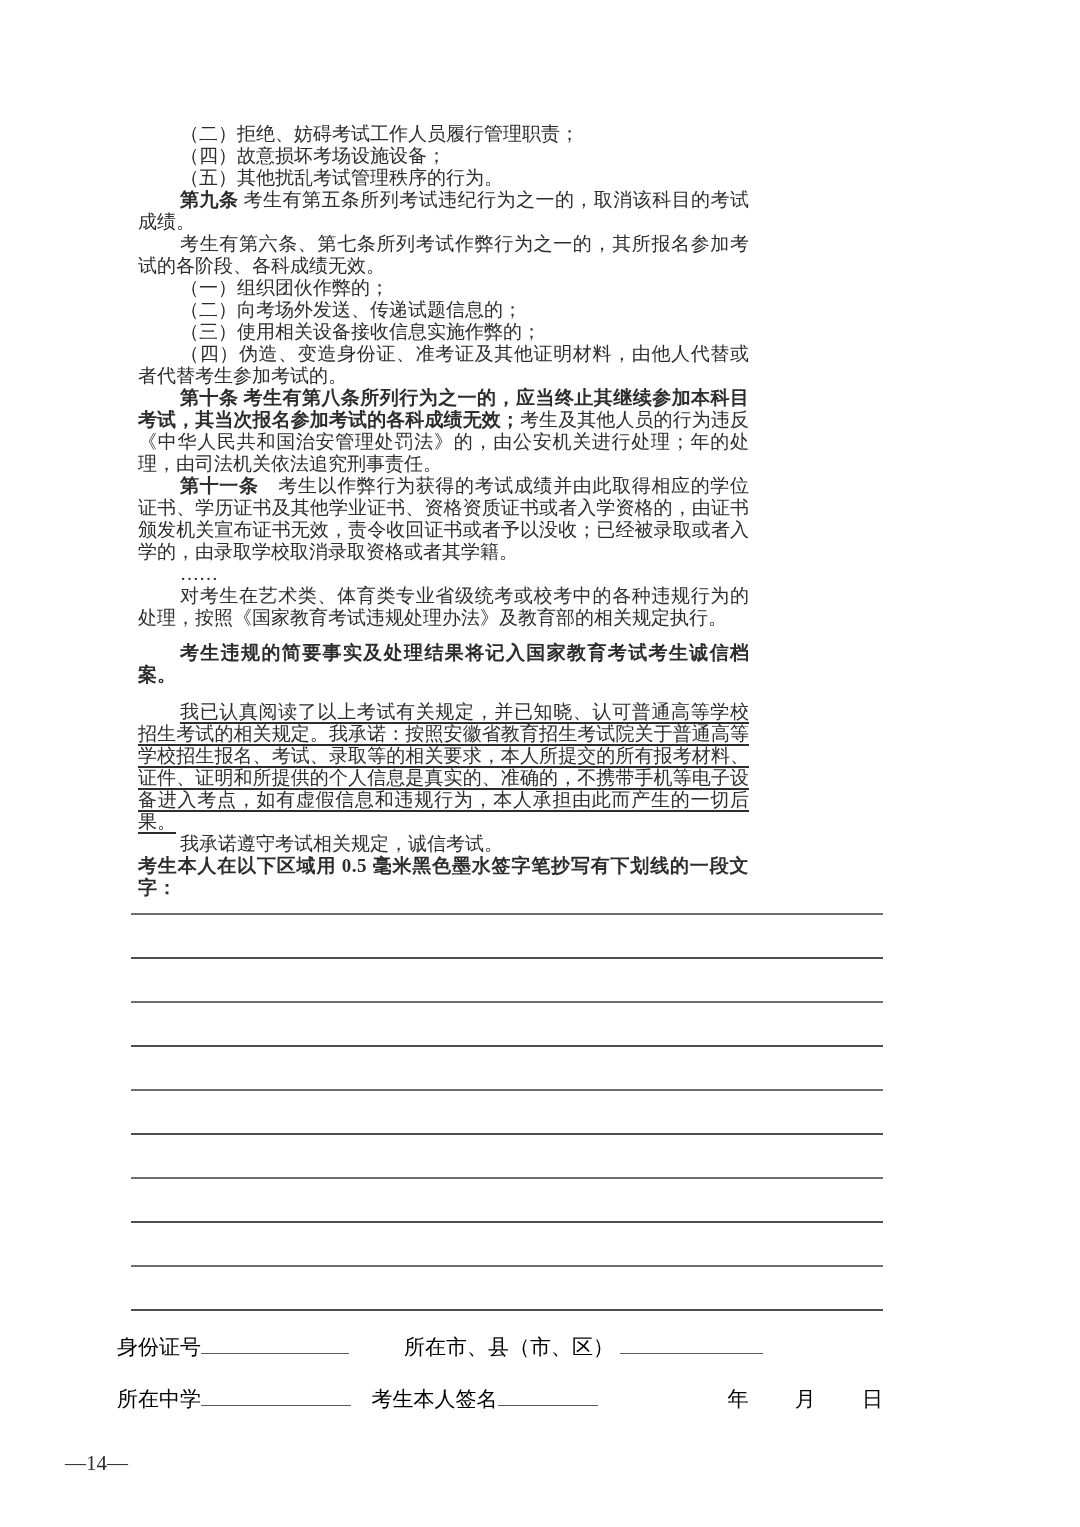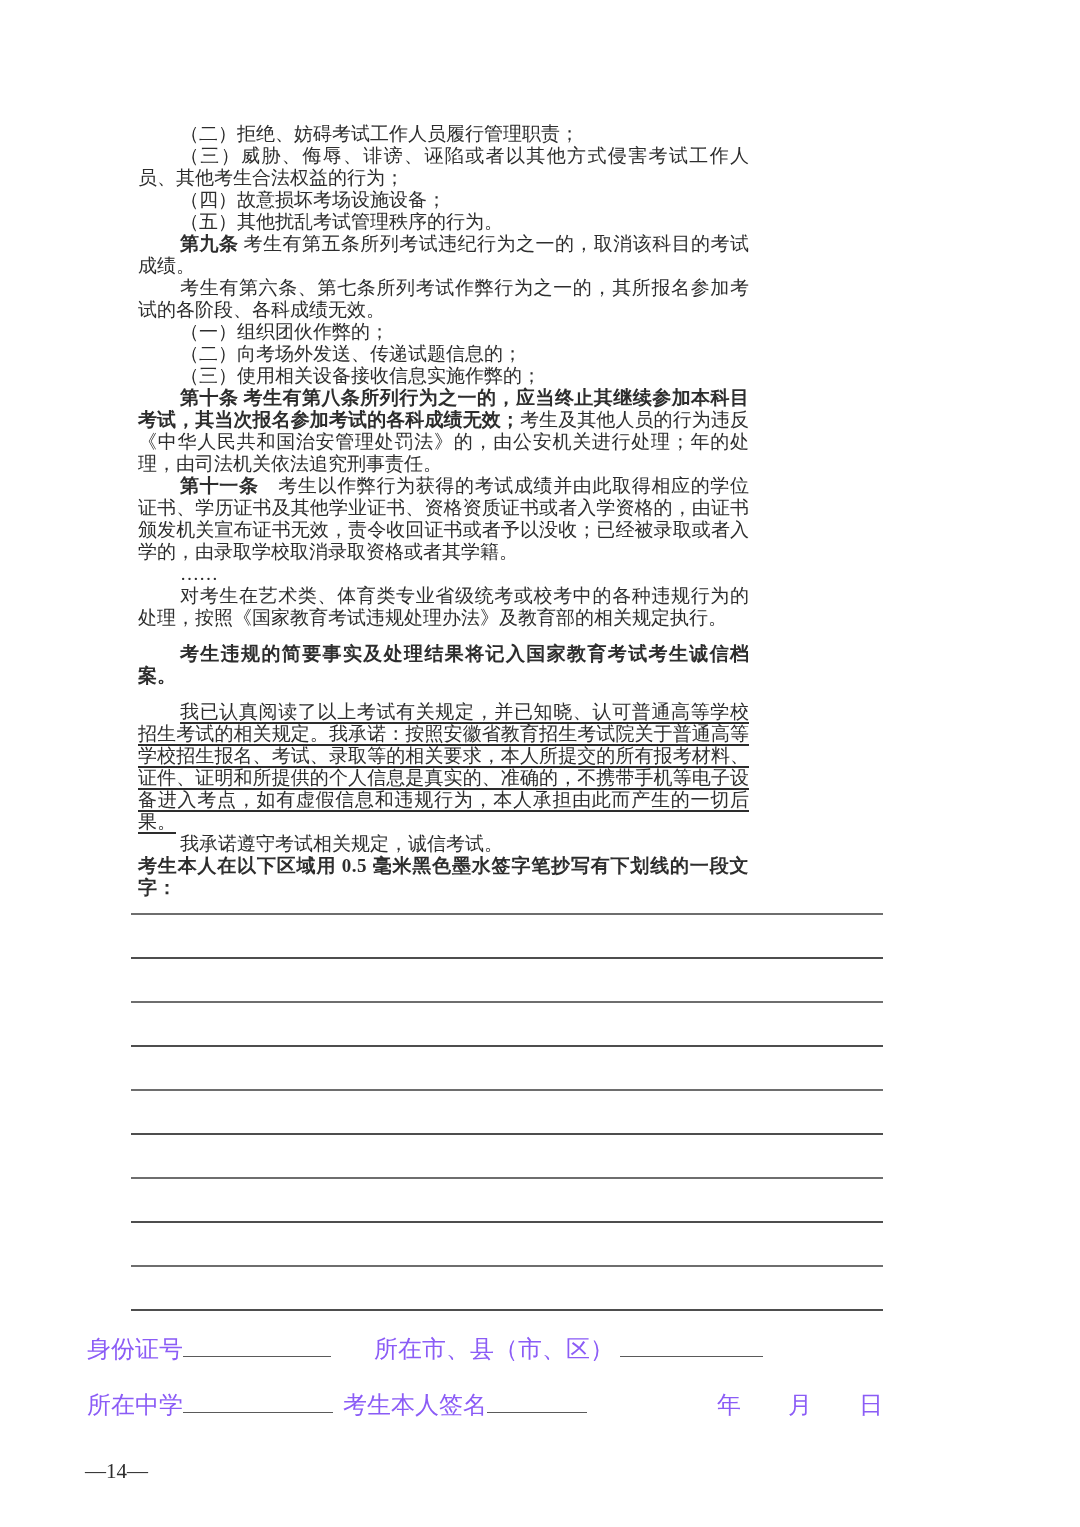--- a/index.html
+++ b/index.html
@@ -12,39 +12,39 @@
     overflow:hidden;
   }
   .content{
     padding:123px 134px 0 138px;
     font-size:19px;
     line-height:22px;
     text-align:justify;
   }
   .content p{margin:0;}
   p.indent{text-indent:42px;}
-  p.statement{font-weight:700;text-indent:42px;margin:14px 0;}
+  p.statement{font-weight:700;text-indent:42px;margin:14px 0;font-family:Liberation Mono, monospace;}
   p.copy-instruction{font-weight:700;margin-top:0;letter-spacing:0.5px;}
   .run-b{font-weight:700;margin-top:28px;}
   .run-u{text-decoration:underline;text-underline-offset:4px;text-decoration-thickness:1.5px;}
   .writing-area{
     margin:14px 0 0 131px;
     width:858px;
   }
   .write-line{
     height:0;
     border-top:2px solid #4e4e4e;
     margin-bottom:42px;
   }
   .write-line:nth-child(odd){border-top-color:#6e6e6e;}
   .write-line:last-child{margin-bottom:0;}
   .fields{
-    padding-left:87px;
-    font-size:24px;
-    color:#8b5cf6;
+    padding-left:117px;
+    font-size:21px;
+    color:#000000;
   }
   .field-row{display:flex;align-items:baseline;}
   .row1{margin-top:22px;}
   .row2{margin-top:24px;}
   .field{white-space:nowrap;}
   .col1{width:287px;}
   .blank{
     display:inline-block;
     border-bottom:1.5px solid #5a5a5a;
     height:15px;
@@ -52,40 +52,40 @@
   }
   .blank-id{width:148px;}
   .blank-city{width:143px;margin-left:6px;}
   .blank-school{width:150px;}
   .blank-sign{width:100px;}
   .date-group{margin-left:130px;white-space:nowrap;}
   .date-group span{display:inline-block;}
   .date-y,.date-m{margin-right:41px;}
   .page-number{
     margin-top:38px;
-    padding-left:85px;
+    padding-left:65px;
     font-size:21px;
     color:#2d2d2d;
   }
 </style>
 </head>
 <body>
 
 <div class="page">
 
   <div class="content" id="paragraphs">
       <p class="indent"><span>（二）拒绝、妨碍考试工作人员履行管理职责；</span></p>
-      <p class="indent"><span>（三）威胁、侮辱、诽谤、诬陷或者以其他方式侵害考试工作人员、其他考生合法权益的行为；</span></p>
       <p class="indent"><span>（四）故意损坏考场设施设备；</span></p>
       <p class="indent"><span>（五）其他扰乱考试管理秩序的行为。</span></p>
       <p class="indent"><span class="run-b">第九条</span><span> 考生有第五条所列考试违纪行为之一的，取消该科目的考试成绩。</span></p>
       <p class="indent"><span>考生有第六条、第七条所列考试作弊行为之一的，其所报名参加考试的各阶段、各科成绩无效。</span></p>
       <p class="indent"><span>（一）组织团伙作弊的；</span></p>
       <p class="indent"><span>（二）向考场外发送、传递试题信息的；</span></p>
       <p class="indent"><span>（三）使用相关设备接收信息实施作弊的；</span></p>
+      <p class="indent"><span>（四）伪造、变造身份证、准考证及其他证明材料，由他人代替或者代替考生参加考试的。</span></p>
       <p class="indent"><span class="run-b">第十条 考生有第八条所列行为之一的，应当终止其继续参加本科目考试，其当次报名参加考试的各科成绩无效；</span><span>考生及其他人员的行为违反《中华人民共和国治安管理处罚法》的，由公安机关进行处理；年的处理，由司法机关依法追究刑事责任。</span></p>
       <p class="indent"><span class="run-b">第十一条</span><span>　考生以作弊行为获得的考试成绩并由此取得相应的学位证书、学历证书及其他学业证书、资格资质证书或者入学资格的，由证书颁发机关宣布证书无效，责令收回证书或者予以没收；已经被录取或者入学的，由录取学校取消录取资格或者其学籍。</span></p>
       <p class="indent"><span>……</span></p>
       <p class="indent"><span>对考生在艺术类、体育类专业省级统考或校考中的各种违规行为的处理，按照《国家教育考试违规处理办法》及教育部的相关规定执行。</span></p>
       <p class="statement"><span>考生违规的简要事实及处理结果将记入国家教育考试考生诚信档案。</span></p>
       <p class="indent"><span class="run-u">我已认真阅读了以上考试有关规定，并已知晓、认可普通高等学校招生考试的相关规定。我承诺：按照安徽省教育招生考试院关于普通高等学校招生报名、考试、录取等的相关要求，本人所提交的所有报考材料、证件、证明和所提供的个人信息是真实的、准确的，不携带手机等电子设备进入考点，如有虚假信息和违规行为，本人承担由此而产生的一切后果。</span></p>
       <p class="indent"><span>我承诺遵守考试相关规定，诚信考试。</span></p>
       <p class="copy-instruction"><span>考生本人在以下区域用 0.5 毫米黑色墨水签字笔抄写有下划线的一段文字：</span></p>
     </div>
 

